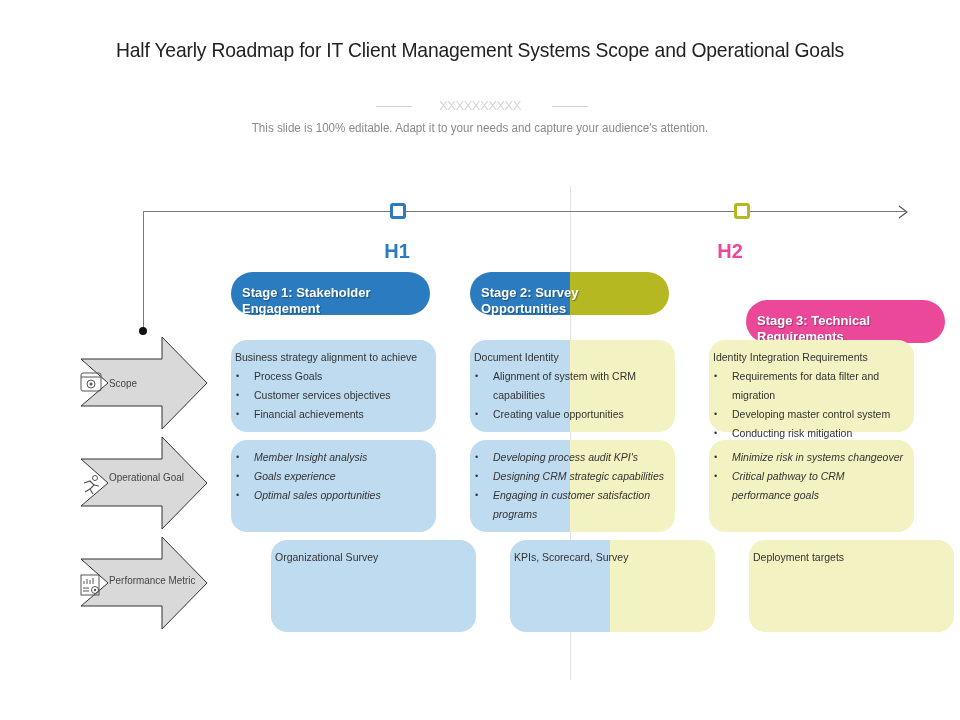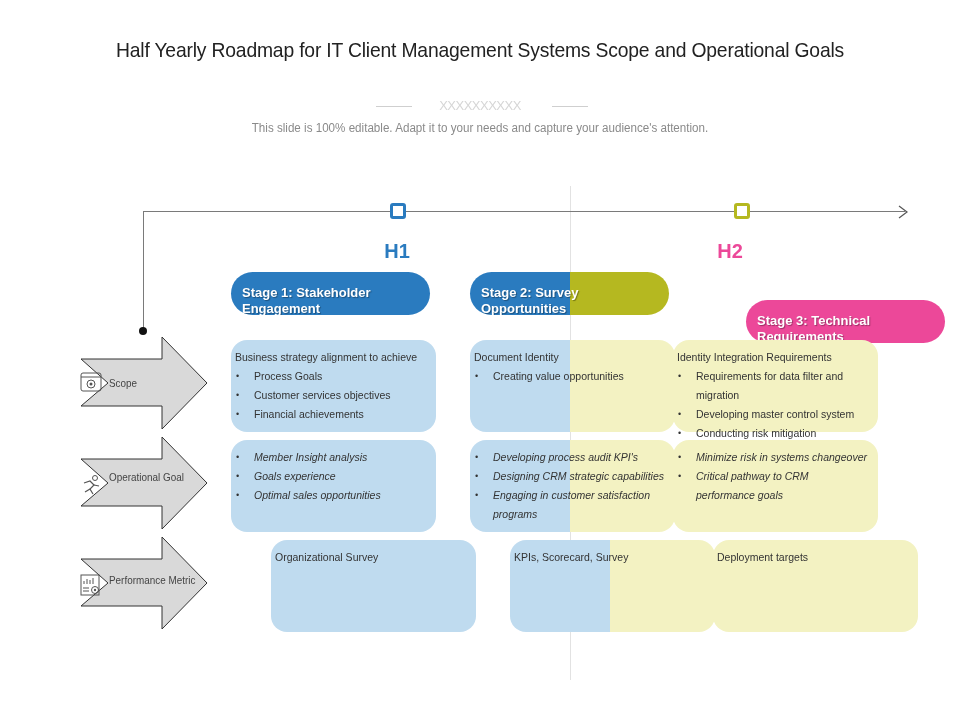--- a/index.html
+++ b/index.html
@@ -56,21 +56,21 @@
     .stage.s2 { left: 470px; background: linear-gradient(to right, #2a7bbf 0, #2a7bbf 100px, #b5b820 100px, #b5b820 100%); }
     .stage.s3 { left: 746px; background: #ec4899; margin-top: 28px; }
 
     .cell {
       position: absolute; width: 205px; height: 92px; border-radius: 16px;
       box-sizing: border-box; padding: 8px 10px 0 4px;
       font-size: 10.5px; color: #333; line-height: 19px;
     }
     .col1 { left: 231px; background: #bfdbef; }
     .col2 { left: 470px; background: linear-gradient(to right, #bfdbef 0, #bfdbef 100px, #f3f2c2 100px, #f3f2c2 100%); }
-    .col3 { left: 673px; background: #f3f2c2; }
+    .col3 { left: 709px; background: #f3f2c2; }
     .row1 { top: 340px; }
     .row2 { top: 440px; font-style: italic; }
     .row3 { top: 540px; margin-left: 40px; }
     .cell ul { margin: 0; padding: 0; list-style: none; }
     .cell li { position: relative; padding-left: 19px; }
     .cell li::before { content: "\2022"; position: absolute; left: 1px; top: 0; font-size: 9px; }
 
     .row-arrow { position: absolute; left: 80px; width: 130px; height: 96px; }
     .row-arrow svg { position: absolute; left: 0; top: 0; }
     .row-label {
@@ -155,20 +155,21 @@
   <div>Business strategy alignment to achieve</div>
   <ul>
     <li>Process Goals</li>
     <li>Customer services objectives</li>
     <li>Financial achievements</li>
   </ul>
 </div>
 <div class="cell col2 row1">
   <div>Document Identity</div>
   <ul>
+    <li>Alignment of system with CRM capabilities</li>
     <li>Creating value opportunities</li>
   </ul>
 </div>
 <div class="cell col3 row1">
   <div>Identity Integration Requirements</div>
   <ul>
     <li>Requirements for data filter and migration</li>
     <li>Developing master control system</li>
     <li>Conducting risk mitigation</li>
   </ul>

